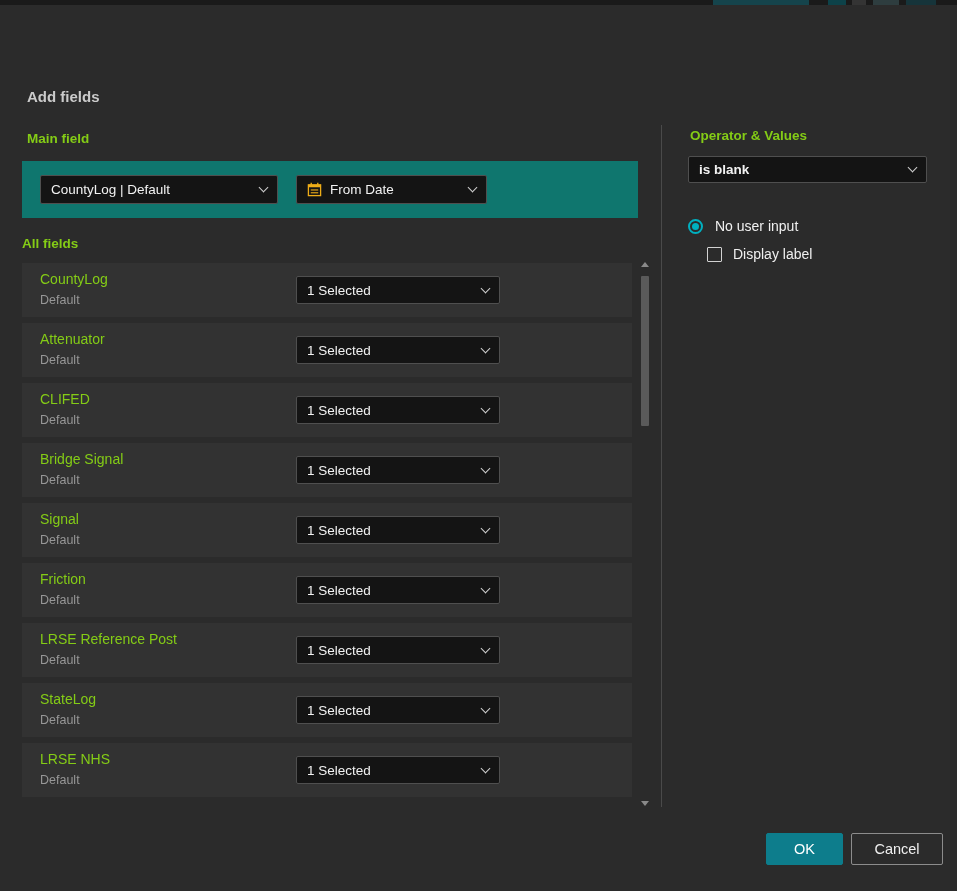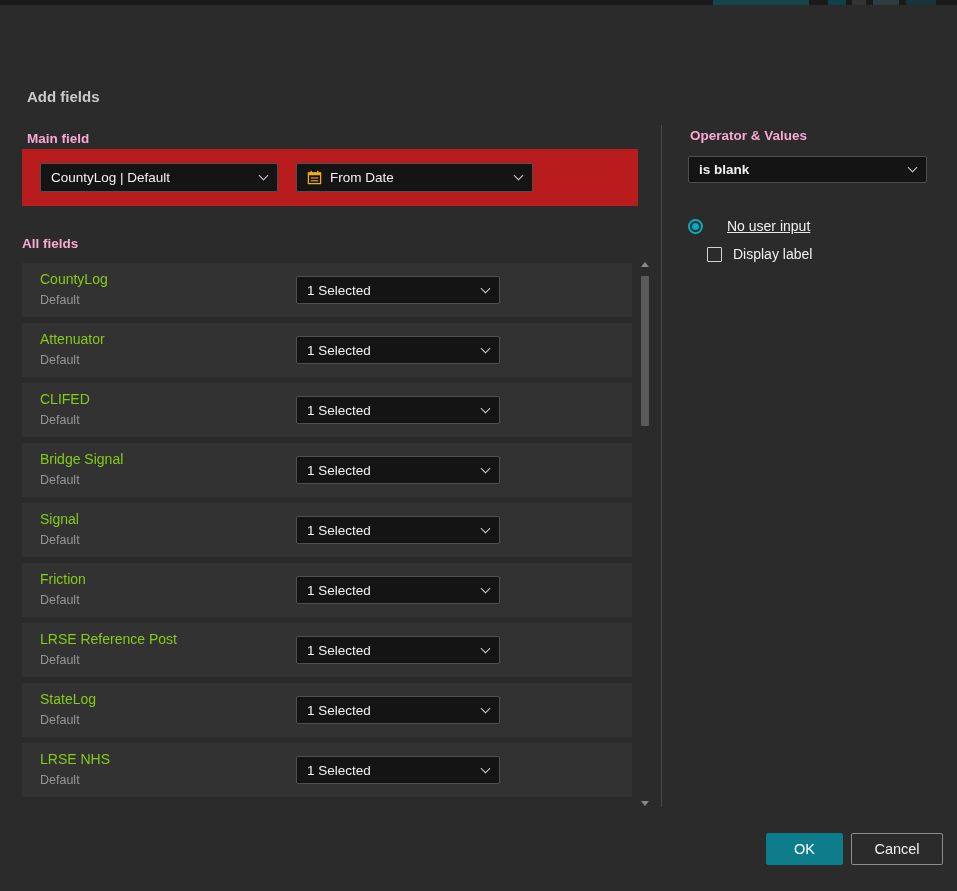--- a/index.html
+++ b/index.html
@@ -24,41 +24,41 @@
     border-bottom:1px solid #646464;
     display:flex; align-items:center; padding:0 15px 0 12px;
   }
   .dialog-title { font-size:16px; font-weight:700; color:#eaeaea; letter-spacing:.2px; }
   .close-btn {
     position:absolute; right:12px; top:12px; width:22px; height:22px;
     display:flex; align-items:center; justify-content:center; cursor:pointer;
   }
 
   .section-heading { position:absolute; font-size:15px; font-weight:700; color:#cbcbcb; }
-  .sub-label { position:absolute; font-size:13.5px; font-weight:700; color:#f9a8d4; }
+  .sub-label { position:absolute; font-size:13.5px; font-weight:700; color:#84cc16; }
 
   
   .dd {
     background:#141414; border:1px solid #4f4f4f; border-radius:2px;
     display:flex; align-items:center; padding:0 10px; cursor:pointer;
     font-size:13.5px; color:#f2f2f2; position:relative;
   }
   .dd .dd-text { flex:1; white-space:nowrap; overflow:hidden; }
   .chev {
     width:7px; height:7px; border-right:1.6px solid #cfcfcf; border-bottom:1.6px solid #cfcfcf;
     transform:rotate(45deg); margin-top:-4px; flex:none;
   }
 
   
   .main-field-card {
-    position:absolute; top:144px; left:22px; width:616px; height:57px;
-    background:#b91c1c;
+    position:absolute; top:156px; left:22px; width:616px; height:57px;
+    background:#0f766e;
   }
   .dd-layer { position:absolute; top:14px; left:18px; width:238px; height:29px; }
-  .dd-field { position:absolute; top:14px; left:274px; width:237px; height:29px; }
+  .dd-field { position:absolute; top:14px; left:274px; width:191px; height:29px; }
   .cal-icon { margin-right:8px; flex:none; display:flex; }
 
   
   .fields-list {
     position:absolute; top:258px; left:22px; width:610px;
     display:flex; flex-direction:column; gap:6px;
   }
   .field-row { position:relative; height:54px; background:#323232; }
   .row-name { position:absolute; left:18px; top:8px; font-size:14px; color:#84cc16; }
   .row-sub  { position:absolute; left:18px; top:30px; font-size:12.5px; color:#979797; }
@@ -76,21 +76,21 @@
     border-left:4px solid transparent; border-right:4px solid transparent;
     border-top:5px solid #8a8a8a;
   }
   .sb-thumb { position:absolute; left:2px; top:18px; width:8px; height:150px; background:#5a5a5a; border-radius:1px; }
 
   
   .v-divider { position:absolute; left:661px; top:120px; width:1px; height:682px; background:#4a4a4a; }
   .op-heading { left:690px; top:123px; }
   .dd-operator { position:absolute; top:151px; left:688px; width:239px; height:27px; font-size:13.5px; font-weight:700; }
 
-  .radio-row { position:absolute; left:688px; top:213px; display:flex; align-items:center; gap:24px; cursor:pointer;text-decoration:underline; }
+  .radio-row { position:absolute; left:688px; top:213px; display:flex; align-items:center; gap:12px; cursor:pointer; }
   .radio-outer {
     width:15px; height:15px; border:2px solid #00b0c0; border-radius:50%;
     display:flex; align-items:center; justify-content:center; background:#2b2b2b; flex:none;
   }
   .radio-dot { width:7px; height:7px; border-radius:50%; background:#00b0c0; }
   .radio-label { font-size:14px; color:#f0f0f0; }
 
   .check-row { position:absolute; left:707px; top:241px; display:flex; align-items:center; gap:11px; cursor:pointer; }
   .checkbox {
     width:15px; height:15px; border:1.5px solid #d2d2d2; border-radius:1px;

